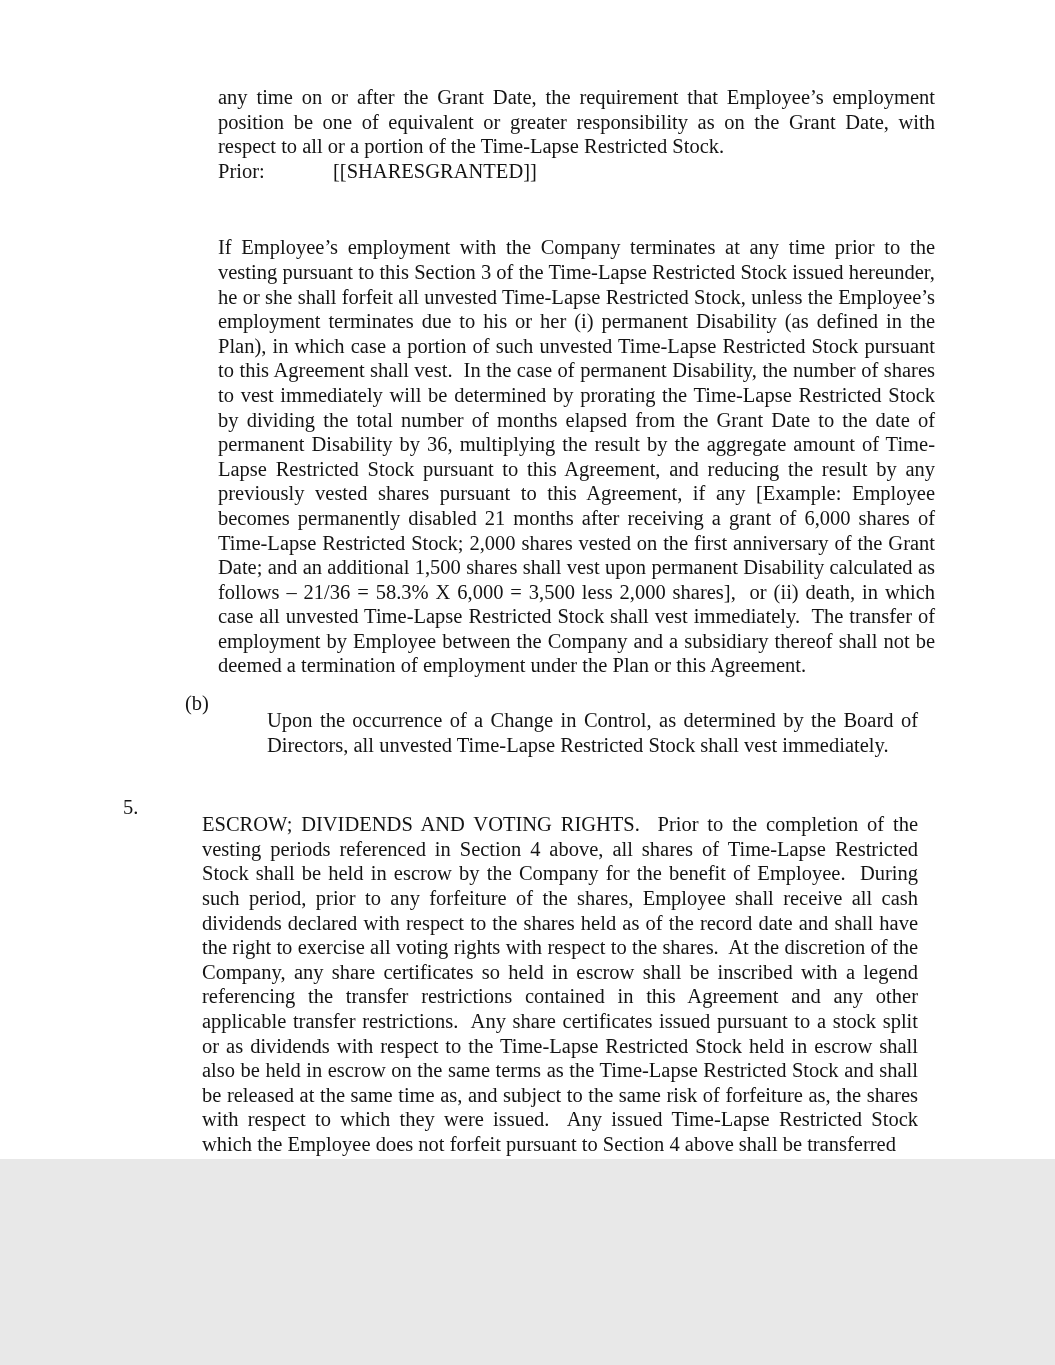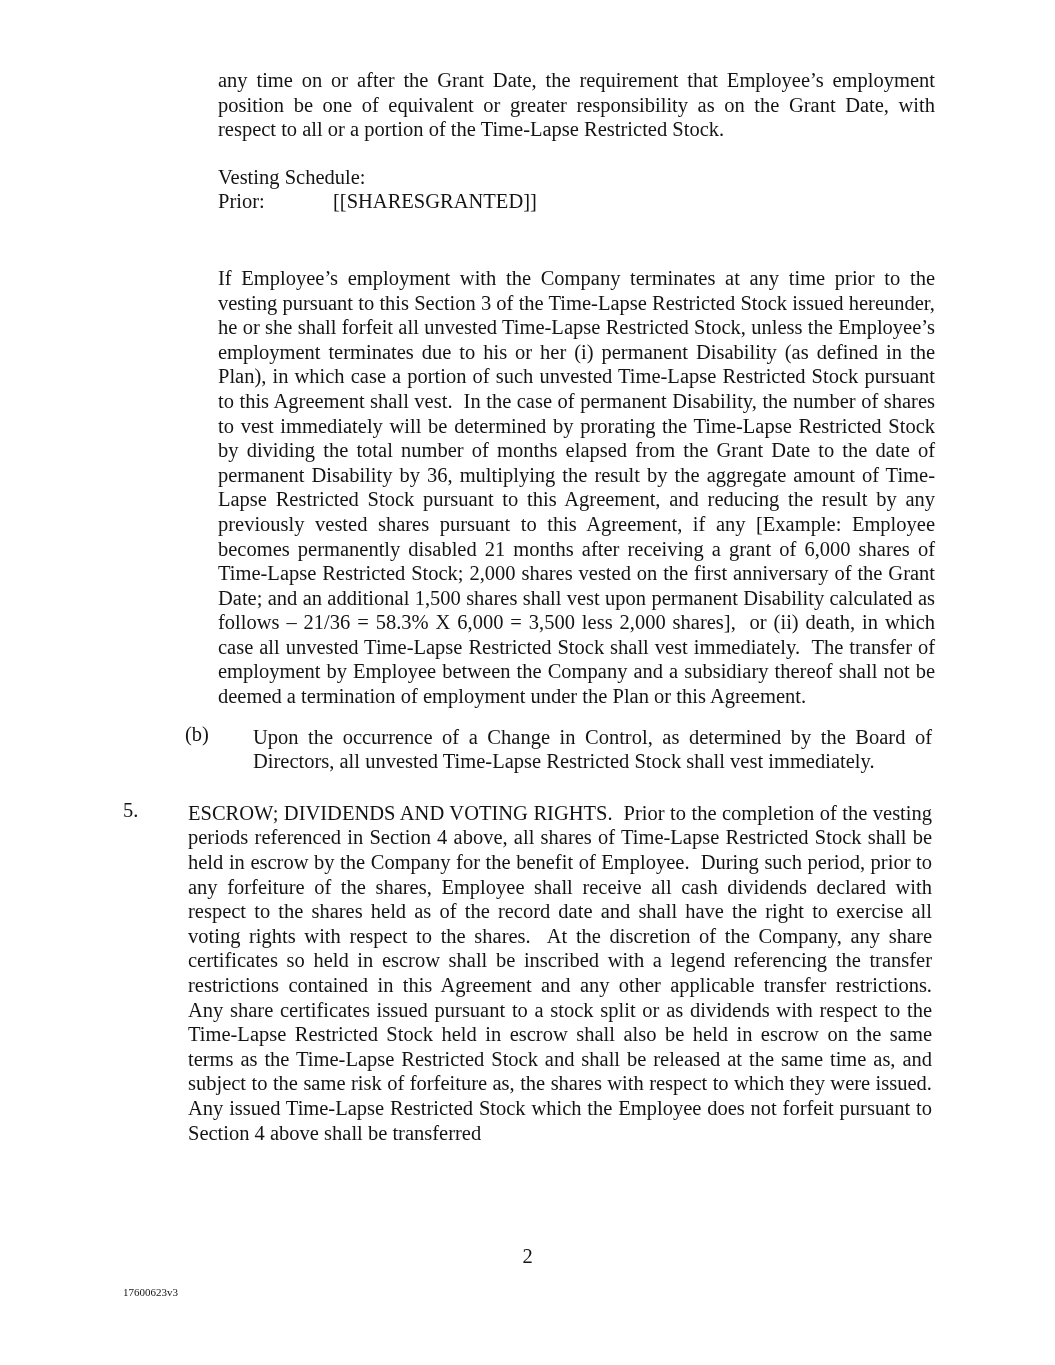--- a/index.html
+++ b/index.html
@@ -4,30 +4,30 @@
 <title>Document Page</title>
 <style>
   html, body {
     margin: 0;
     padding: 0;
     background: #e8e8e8;
   }
   .page {
     position: relative;
     width: 1055px;
-    height: 1365px;
+    height: 1159px;
     margin: 0 auto;
     background: #ffffff;
     color: #141414;
     font-family: "Liberation Serif", "DejaVu Serif", serif;
     font-size: 20.5px;
     line-height: 24.6px;
     overflow: hidden;
     box-sizing: border-box;
-    padding-top: 68px;
+    padding-top: 85px;
   }
   .para {
     margin: 0 120px 0 218px;
     white-space: pre-wrap;
   }
   .justify {
     text-align: justify;
   }
   .vesting-label {
     margin-top: 23px;
@@ -61,21 +61,21 @@
   .section5 {
     margin-left: 123px;
     margin-top: 21px;
   }
   .section5 .marker {
     width: 62px;
     flex-shrink: 0;
   }
   .hang .body {
     flex: 1;
-    margin: 3px;
+    margin: 17px;
   }
   .underline {
   }
   .footer-page-number {
     position: absolute;
     left: 0;
     right: 0;
     top: 1244px;
     text-align: center;
   }
@@ -87,21 +87,20 @@
     line-height: 18px;
   }
 </style>
 </head>
 <body>
 
 <div class="page">
 
   <p class="para justify">any time on or after the Grant Date, the requirement that Employee’s employment position be one of equivalent or greater responsibility as on the Grant Date, with respect to all or a portion of the Time-Lapse Restricted Stock.</p>
 
-  <p class="para vesting-label">Vesting Schedule:</p>
 
 
   <p class="para total-row"><span class="total-label">Prior:</span><span>[[SHARESGRANTED]]</span></p>
 
   <p class="para justify disability">If Employee’s employment with the Company terminates at any time prior to the vesting pursuant to this Section 3 of the Time-Lapse Restricted Stock issued hereunder, he or she shall forfeit all unvested Time-Lapse Restricted Stock, unless the Employee’s employment terminates due to his or her (i) permanent Disability (as defined in the Plan), in which case a portion of such unvested Time-Lapse Restricted Stock pursuant to this Agreement shall vest.  In the case of permanent Disability, the number of shares to vest immediately will be determined by prorating the Time-Lapse Restricted Stock by dividing the total number of months elapsed from the Grant Date to the date of permanent Disability by 36, multiplying the result by the aggregate amount of Time-Lapse Restricted Stock pursuant to this Agreement, and reducing the result by any previously vested shares pursuant to this Agreement, if any [Example: Employee becomes permanently disabled 21 months after receiving a grant of 6,000 shares of Time-Lapse Restricted Stock; 2,000 shares vested on the first anniversary of the Grant Date; and an additional 1,500 shares shall vest upon permanent Disability calculated as follows – 21/36 = 58.3% X 6,000 = 3,500 less 2,000 shares],  or (ii) death, in which case all unvested Time-Lapse Restricted Stock shall vest immediately.  The transfer of employment by Employee between the Company and a subsidiary thereof shall not be deemed a termination of employment under the Plan or this Agreement.</p>
 
   <div class="hang item-b">
     <span class="marker">(b)</span>
     <p class="body justify">Upon the occurrence of a Change in Control, as determined by the Board of Directors, all unvested Time-Lapse Restricted Stock shall vest immediately.</p>
   </div>

